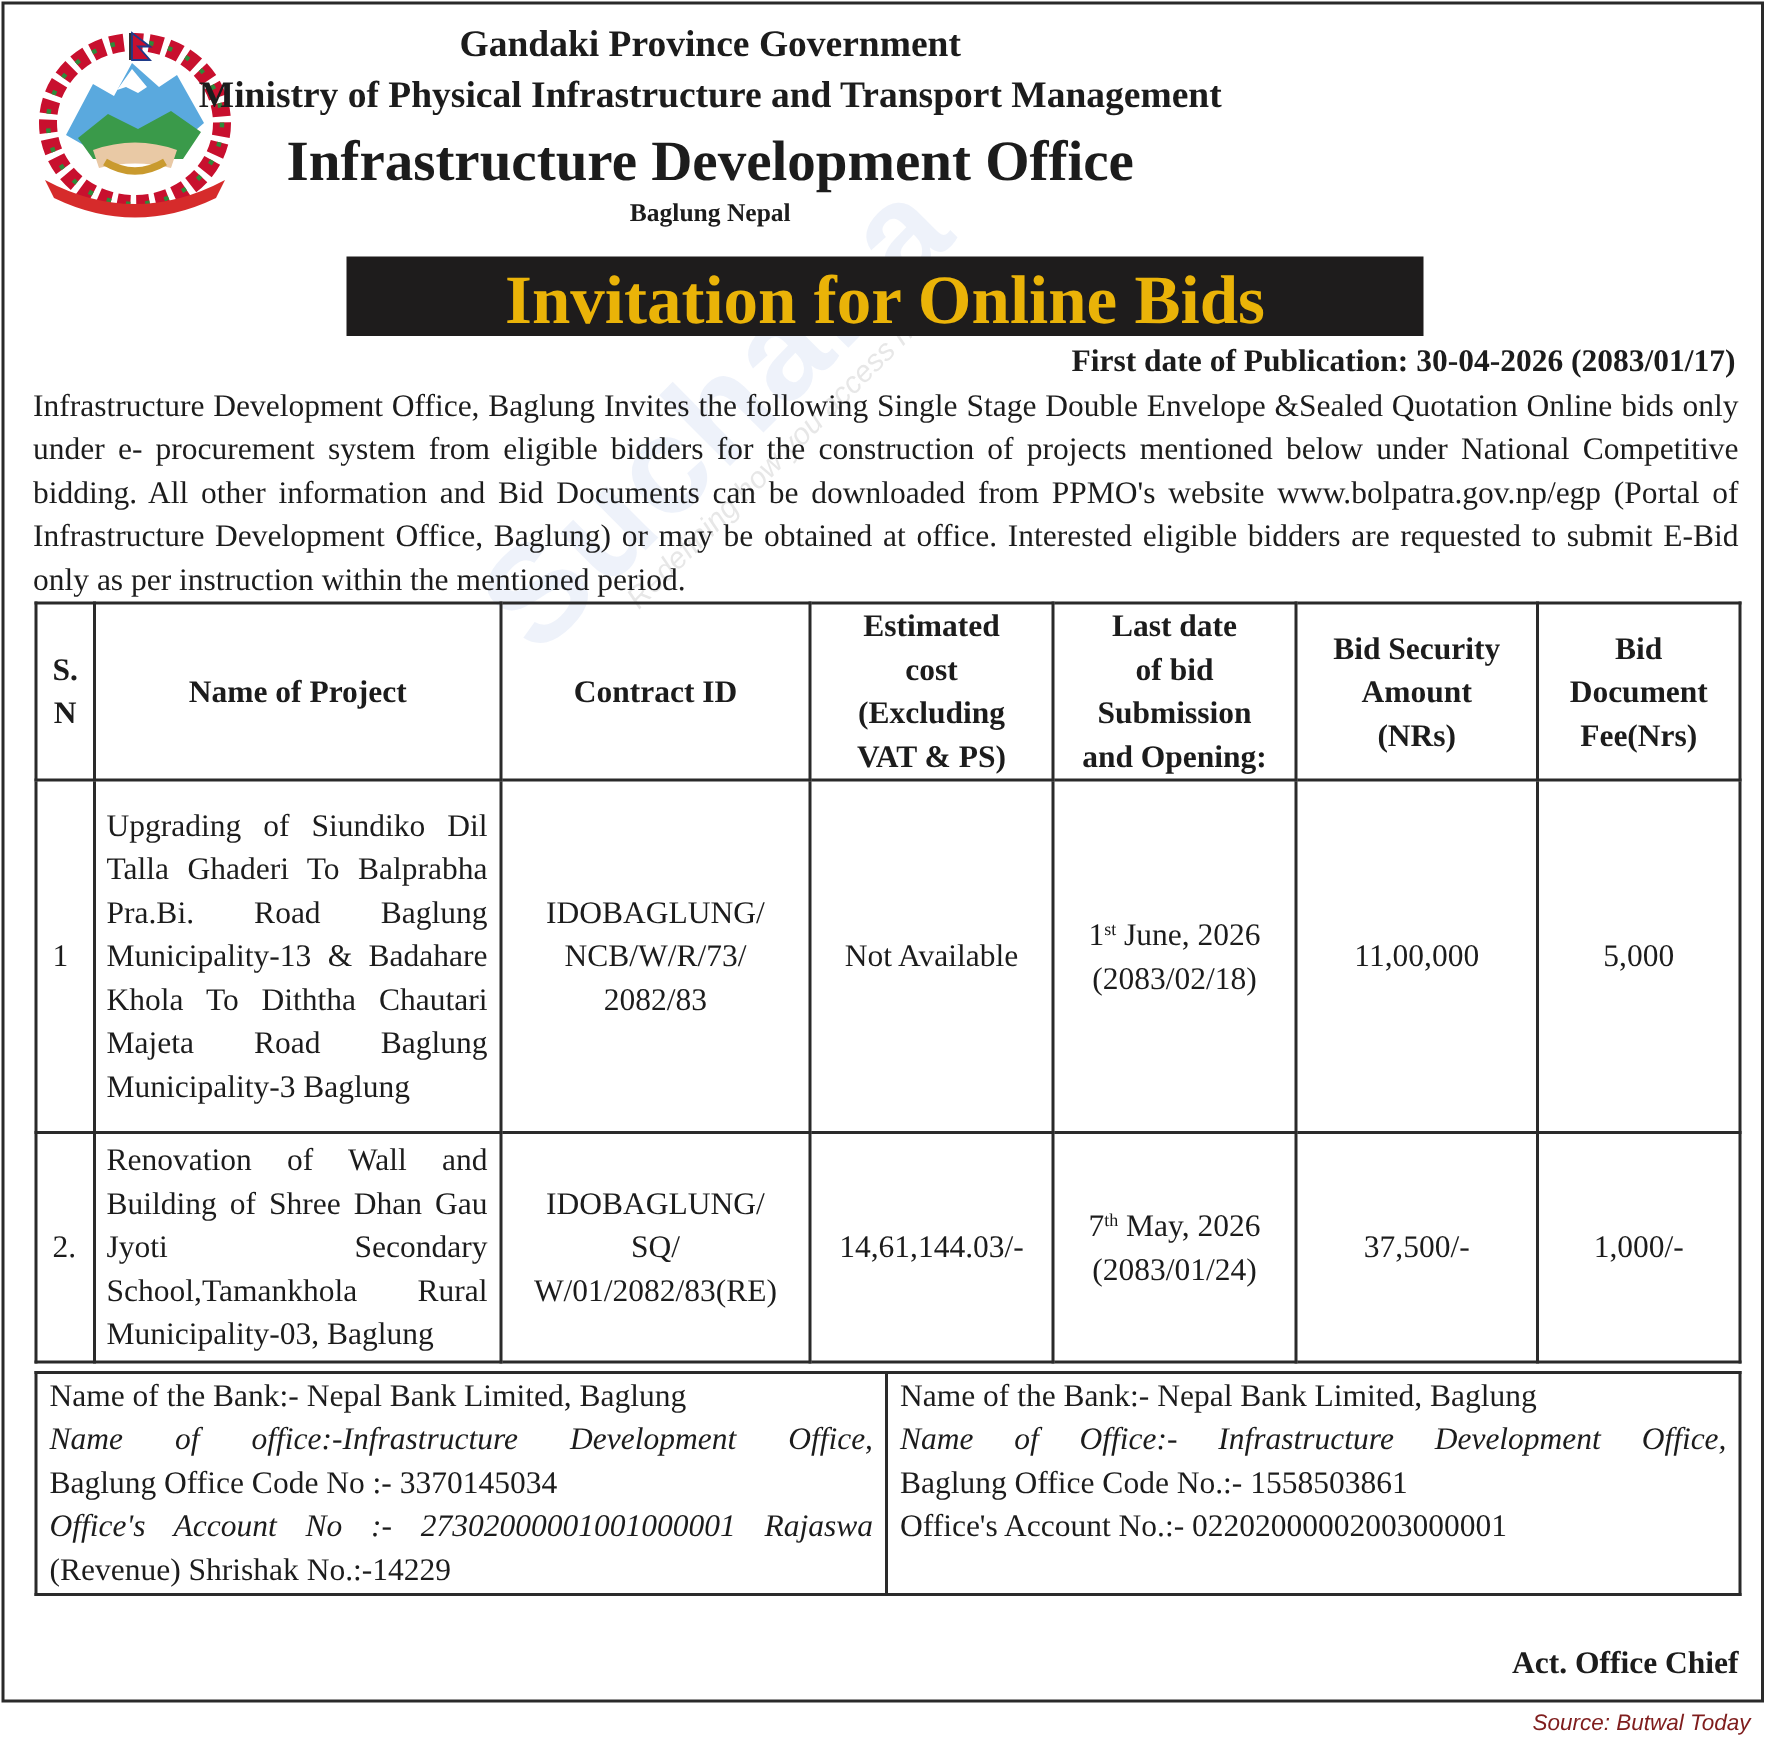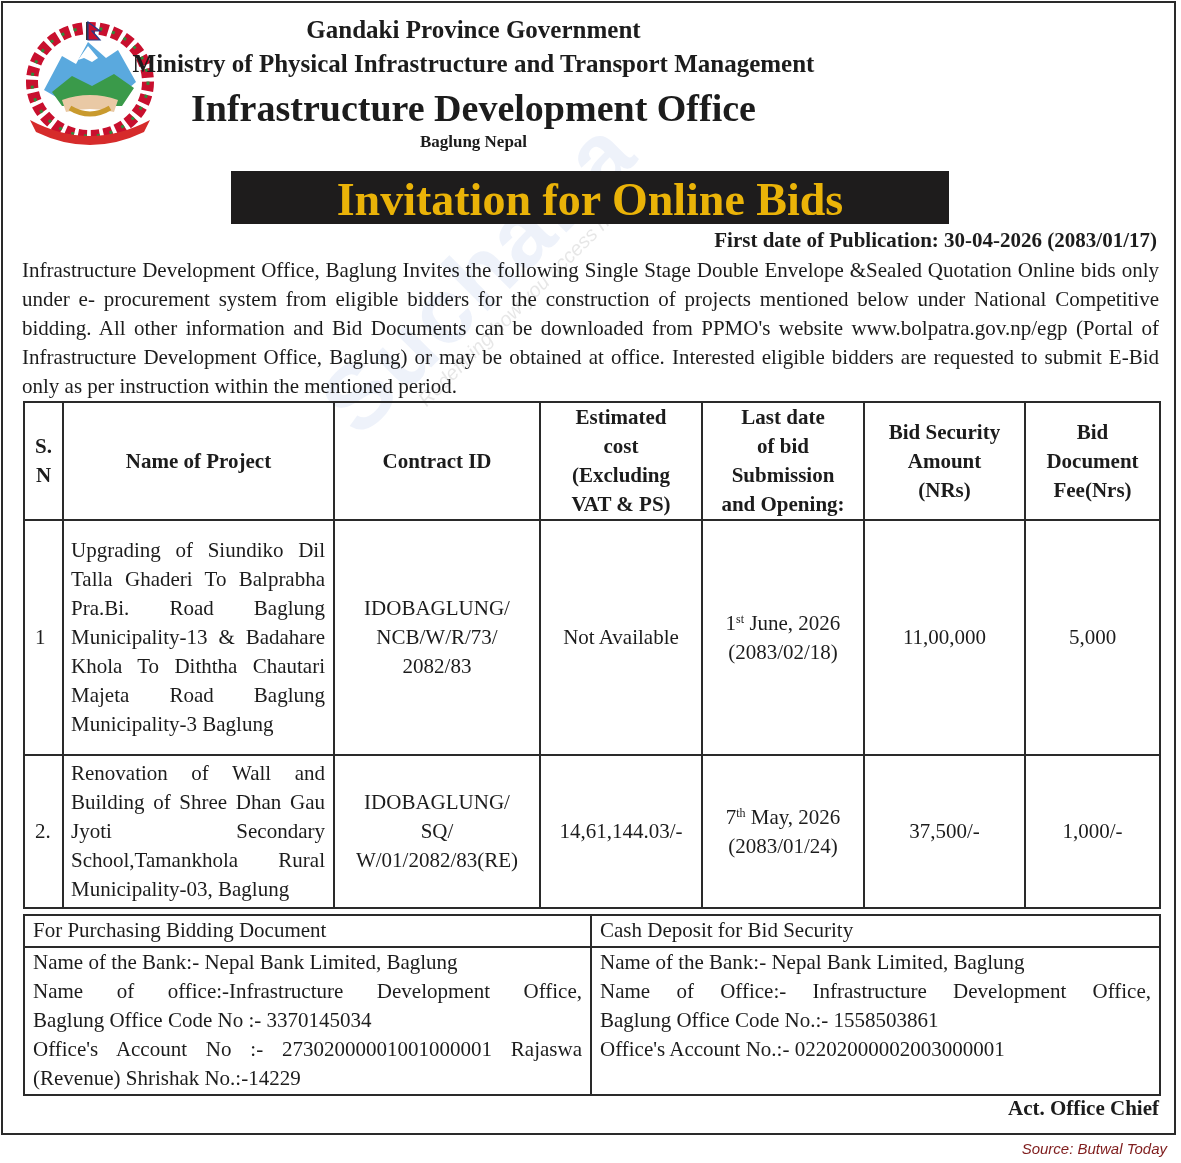--- a/index.html
+++ b/index.html
@@ -42,21 +42,21 @@
   table.bids td.name { text-align: justify; text-align-last: justify; padding: 3px 8px 3px 7px; }
   table.bids td.name .last { text-align-last: left; display: block; }
   table.bids td.sn { text-align: left; padding-left: 10px; }
   sup { font-size: 12px; vertical-align: 7px; line-height: 0; }
 
   table.bank { position: absolute; left: 23px; top: 914px; width: 1136px; border-collapse: collapse;
                table-layout: fixed; }
   table.bank td { border: 2px solid #2a2a2a; font-size: 21px; line-height: 29px; padding: 0 8px;
                   vertical-align: top; }
   table.bank td.head { height: 30px; }
-  table.bank td .just { text-align: justify; text-align-last: justify; display: block; }
+  table.bank td .just { text-align: justify; text-align-last: justify; display: block; font-style: italic; }
 
   .signature { position: absolute; right: 22px; top: 1096px; font-weight: bold; font-size: 21px; }
   .source { position: absolute; right: 14px; top: 1140px; font-family: "Liberation Sans", "DejaVu Sans", sans-serif;
             font-style: italic; font-size: 15px; color: #7f1d1d; }
 </style>
 </head>
 <body>
 
 <div class="frame"></div>
 
@@ -151,24 +151,20 @@
     </tr>
   </tbody>
 </table>
 
 <table class="bank">
   <colgroup>
       <col style="width:567px">
       <col style="width:569px">
     </colgroup>
   <tbody>
-      <tr>
-    <td class="head">For Purchasing Bidding Document</td>
-    <td class="head">Cash Deposit for Bid Security</td>
-  </tr>
   <tr style="height:148px">
     <td>
       <div>Name of the Bank:- Nepal Bank Limited, Baglung</div>
       <div class="just">Name of office:-Infrastructure Development Office,</div>
       <div>Baglung Office Code No :- 3370145034</div>
       <div class="just">Office's Account No :- 27302000001001000001 Rajaswa</div>
       <div>(Revenue) Shrishak No.:-14229</div>
     </td>
     <td>
       <div>Name of the Bank:- Nepal Bank Limited, Baglung</div>

